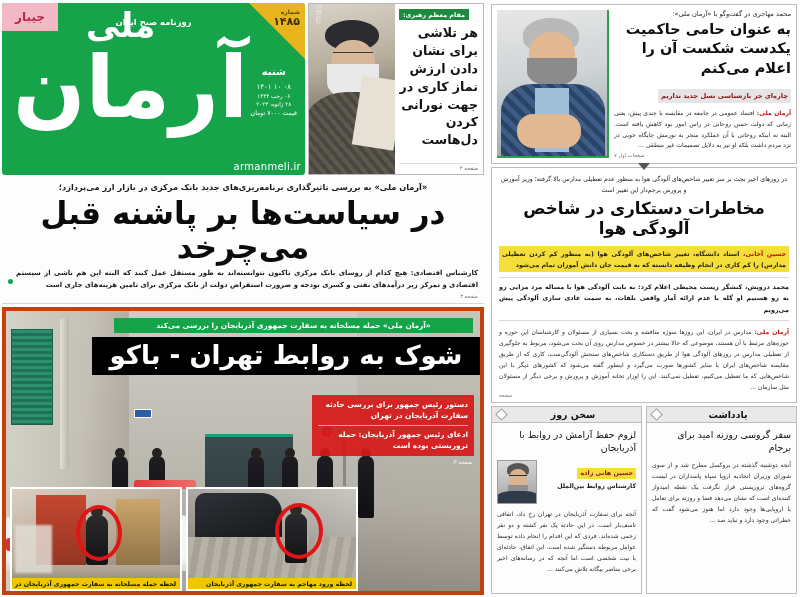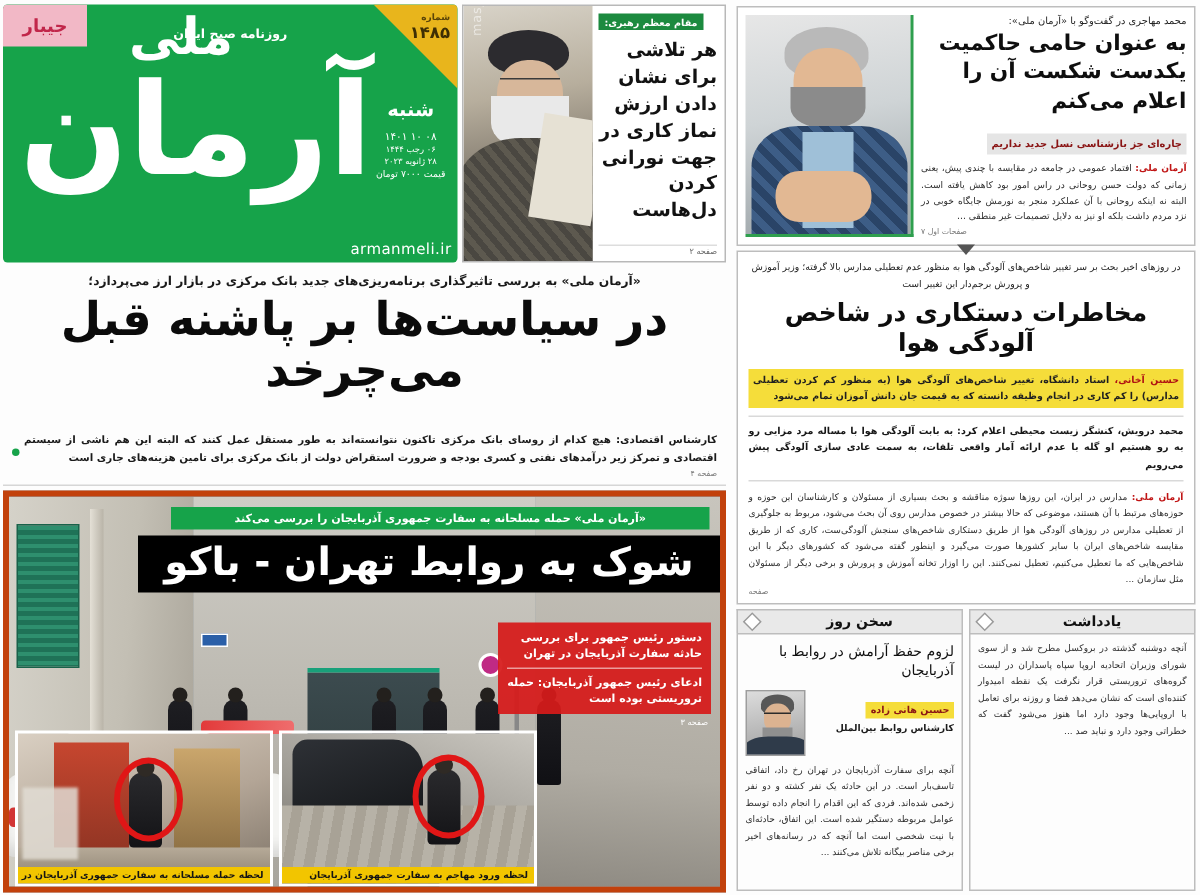--- a/index.html
+++ b/index.html
@@ -137,21 +137,21 @@
     direction: rtl;
   }
   .brand-sub {
     position: absolute; top: 2px; left: 84px;
     font-size: 34px; color: #fff; font-weight: bold;
   }
   .date-box {
     position: absolute; right: 8px; top: 62px;
     text-align: center; color: #fff; z-index: 4; line-height: 1.45;
   }
-  .date-day { font-size: 13px; font-weight: bold; margin-bottom: 2px; }
+  .date-day { font-size: 10px; font-weight: bold; margin-bottom: 2px; }
   .date-l { font-size: 7px; }
   .date-l.sm { font-size: 5.6px; }
   .date-price { font-size: 6.2px; margin-top: 1px; }
   .site-url {
     position: absolute; right: 4px; bottom: 3px;
     font-size: 10px; color: #fff; font-family: "DejaVu Sans", sans-serif;
     direction: ltr; letter-spacing: .3px;
   }
   .jibar {
     position: absolute; top: 0; left: 0;
@@ -169,21 +169,21 @@
   }
   .lead-kicker {
     font-size: 8.2px; color: #1a1a1a; text-align: center;
     font-weight: bold; margin-bottom: 4px;
   }
   .lead-head {
     font-size: 31px; font-weight: bold; color: #0b0b0b;
     text-align: center; line-height: 1.1; letter-spacing: -.5px;
   }
   .lead-bullets {
-    margin-top: 24px; display: flex; flex-direction: row-reverse;
+    margin-top: 4px; display: flex; flex-direction: row-reverse;
     align-items: center; gap: 3px;
   }
   .bdot {
     width: 5px; height: 5px; border-radius: 50%;
     background: #16a34a; margin-top: 3px; flex: none;
   }
   .lead-bullet-txt {
     flex: 1; font-size: 6.9px; font-weight: bold;
     line-height: 1.7; text-align: justify; color: #1a1a1a;
   }
@@ -301,21 +301,21 @@
   }
   .ps-head {
     position: absolute; top: 26px; right: 0; left: 86px;
     background: #000; color: #fff;
     font-size: 26px; font-weight: bold;
     padding: 4px 10px 6px 10px; text-align: center;
     line-height: 1.08; z-index: 6;
   }
   .ps-redbox {
     position: absolute; top: 84px; right: 6px;
-    width: 142px; background: rgba(214,26,26,.93);
+    width: 162px; background: rgba(214,26,26,.93);
     color: #fff; padding: 4px 6px; z-index: 6;
   }
   .ps-red-line {
     font-size: 7.4px; font-weight: bold; line-height: 1.55;
     text-align: right;
   }
   .ps-red-sep { height: 1px; background: rgba(255,255,255,.55); margin: 3px 0; }
   .ps-pagenum {
     position: absolute; right: 8px; top: 148px;
     font-size: 5.4px; color: #fff; z-index: 6;
@@ -733,20 +733,21 @@
 
         </div>
       </div>
 
       <div class="opinion">
         <div class="op-head">
           <span class="diamond"></span>
           <span class="op-head-title">یادداشت</span>
         </div>
         <div class="op-body">
+          <div class="op-title">سفر گروسی روزنه امید برای برجام</div>
           <div class="op-text">آنچه دوشنبه گذشته در بروکسل مطرح شد و از سوی شورای وزیران اتحادیه اروپا سپاه پاسداران در لیست گروه‌های تروریستی قرار نگرفت یک نقطه امیدوار کننده‌ای است که نشان می‌دهد فضا و روزنه برای تعامل با اروپایی‌ها وجود دارد اما هنوز می‌شود گفت که خطراتی وجود دارد و نباید صد ...</div>
 
         </div>
       </div>
 
     </div>
 
   </div>
 
 </div>

